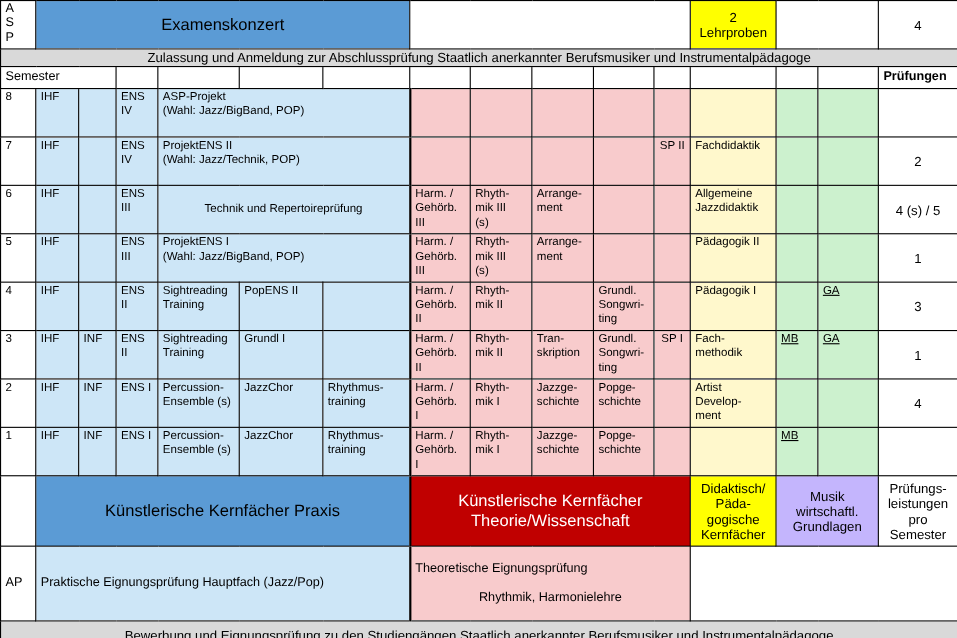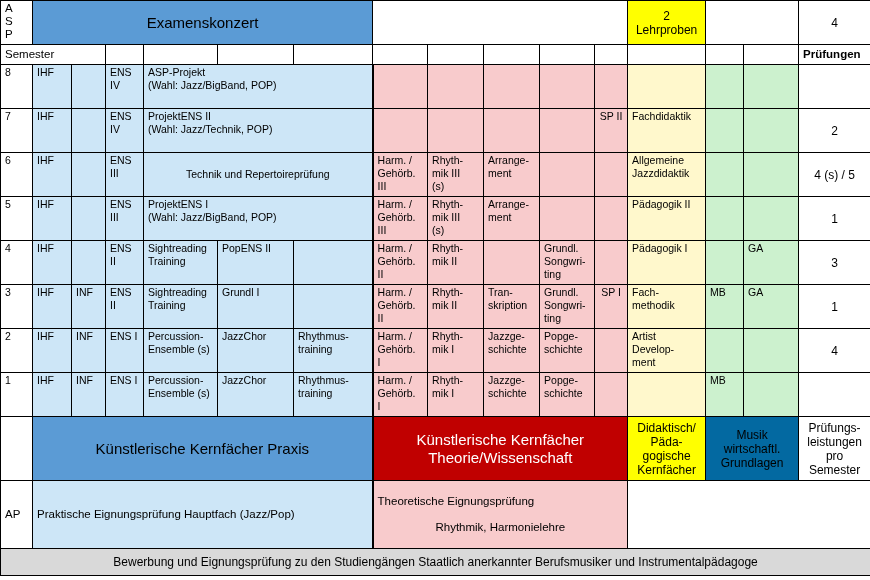--- a/index.html
+++ b/index.html
@@ -4,25 +4,25 @@
 <style>
   html,body{margin:0;padding:0;background:#fff;}
   .page{width:870px;height:580px;background:#fff;font-family:"Liberation Sans",sans-serif;color:#000;}
   table{border-collapse:collapse;table-layout:fixed;width:870px;}
   td{border:1px solid #000;padding:1px 4px;font-size:10.5px;line-height:13px;
      vertical-align:top;white-space:pre-line;overflow:hidden;}
   
   .lblue{background:#CDE6F7;}
   .pink{background:#F8CBCC;}
   .lyellow{background:#FFF8CC;}
-  .lgreen{background:#CCF1CE;}
+  .lgreen{background:#CCF1CE;text-decoration:underline;}
   .hdrblue{background:#5B9BD5;color:#000000;}
   .red{background:#C00000;color:#fff;}
   .byellow{background:#FFFF00;}
-  .bgreen{background:#0369a1;}
+  .bgreen{background:#c4b5fd;}
   .gray{background:#D9D9D9;}
   
   .c{text-align:center;}
   .r{font-weight:bold;}
   .m{vertical-align:middle;}
   .f12{font-size:12px;line-height:14px;}
   .f11{font-size:11.5px;}
   .f15{font-size:15px;line-height:18px;}
   .bl2{border-left:2px solid #000000;}
   .bar{font-size:12px;text-align:center;vertical-align:middle;}
@@ -59,20 +59,23 @@
 S
 P</td>
     <td colspan="6" class="hdrblue c m f15">Examenskonzert</td>
     <td colspan="5"></td>
     <td class="byellow c m f12">2
 Lehrproben</td>
     <td colspan="2"></td>
     <td class="c m f12">4</td>
   </tr>
 
+  <tr class="bar1">
+    <td colspan="16" class="gray bar">Zulassung und Anmeldung zur Abschlussprüfung Staatlich anerkannter Berufsmusiker und Instrumentalpädagoge</td>
+  </tr>
 
   <tr class="semhdr">
     <td colspan="3" class="f11 m">Semester</td>
     <td></td>
     <td></td>
     <td></td>
     <td></td>
     <td></td>
     <td></td>
     <td></td>

